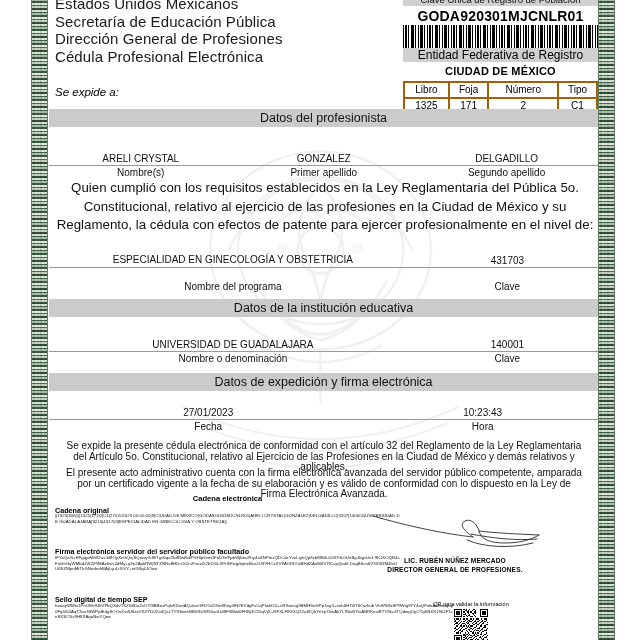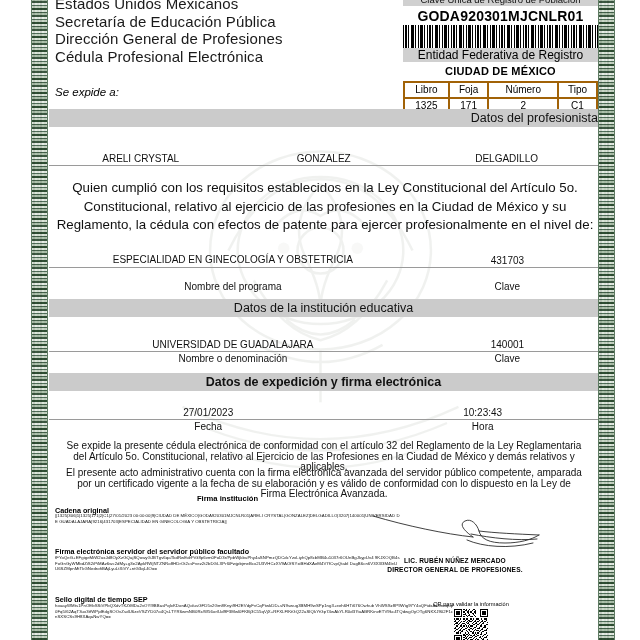--- a/index.html
+++ b/index.html
@@ -329,29 +329,34 @@
         <tr>
           <td>1325</td>
           <td>171</td>
           <td>2</td>
           <td>C1</td>
         </tr>
       </tbody>
         </table>
     </div>
 
-    <div class="section-bar" style="top:109px;text-align:right;">Datos del profesionista</div>
+    <div class="section-bar" style="top:109px;">Datos del profesionista</div>
 
     <div class="field-row underline" style="top:153px;">
       <div class="fcell v" style="width:33.4%">ARELI CRYSTAL</div>
       <div class="fcell v" style="width:33.3%">GONZALEZ</div>
       <div class="fcell v" style="width:33.3%">DELGADILLO</div>
     </div>
-
-    <div class="para-big" style="top:179px;">Quien cumplió con los requisitos establecidos en la Ley Constitucional del Artículo 5o. Constitucional, relativo al ejercicio de las profesiones en la Ciudad de México y su Reglamento, la cédula con efectos de patente para ejercer profesionalmente en el nivel de:</div>
+    <div class="labels-row" style="top:167px;">
+      <div class="fcell l" style="width:33.4%">Nombre(s)</div>
+      <div class="fcell l" style="width:33.3%">Primer apellido</div>
+      <div class="fcell l" style="width:33.3%">Segundo apellido</div>
+    </div>
+
+    <div class="para-big" style="top:179px;">Quien cumplió con los requisitos establecidos en la Ley Reglamentaria del Pública 5o. Constitucional, relativo al ejercicio de las profesiones en la Ciudad de México y su Reglamento, la cédula con efectos de patente para ejercer profesionalmente en el nivel de:</div>
 
     <div class="field-row underline" style="top:254px; align-items:flex-end;">
       <div class="fcell v" style="width:67%; line-height:12.5px;">ESPECIALIDAD EN GINECOLOGÍA Y OBSTETRICIA</div>
       <div class="fcell v" style="width:33%;">431703</div>
     </div>
     <div class="labels-row" style="top:281px;">
       <div class="fcell l" style="width:67%">Nombre del programa</div>
       <div class="fcell l" style="width:33%">Clave</div>
     </div>
 
@@ -359,35 +364,35 @@
 
     <div class="field-row underline" style="top:339px;">
       <div class="fcell v" style="width:67%">UNIVERSIDAD DE GUADALAJARA</div>
       <div class="fcell v" style="width:33%">140001</div>
     </div>
     <div class="labels-row" style="top:353px;">
       <div class="fcell l" style="width:67%">Nombre o denominación</div>
       <div class="fcell l" style="width:33%">Clave</div>
     </div>
 
-    <div class="section-bar" style="top:373px;font-weight:bold;">Datos de expedición y firma electrónica</div>
+    <div class="section-bar" style="top:373px;">Datos de expedición y firma electrónica</div>
 
     <div class="field-row underline" style="top:407px;">
       <div class="fcell v" style="width:58%">27/01/2023</div>
       <div class="fcell v" style="width:42%">10:23:43</div>
     </div>
     <div class="labels-row" style="top:421px;">
       <div class="fcell l" style="width:58%">Fecha</div>
       <div class="fcell l" style="width:42%">Hora</div>
     </div>
 
     <div class="para-small" style="top:441px;">Se expide la presente cédula electrónica de conformidad con el artículo 32 del Reglamento de la Ley Reglamentaria del Artículo 5o. Constitucional, relativo al Ejercicio de las Profesiones en la Ciudad de México y demás relativos y aplicables.</div>
     <div class="para-small" style="top:468px;">El presente acto administrativo cuenta con la firma electrónica avanzada del servidor público competente, amparada por un certificado vigente a la fecha de su elaboración y es válido de conformidad con lo dispuesto en la Ley de Firma Electrónica Avanzada.</div>
 
-    <div class="firma-title" style="top:494px;">Firma institución</div>
+    <div class="firma-title" style="top:494px;">Cadena electrónica</div>
 
     <div class="crypto-head" style="top:506px;">Cadena original</div>
     <div class="crypto-body" style="top:513px;">||1325|306|1|1325|171|2|C1|27/01/2023 00:00:00|9|CIUDAD DE MÉXICO|GODA920301MJCNLR01|ARELI CRYSTAL|GONZALEZ|DELGADILLO|3207|140001|UNIVERSIDAD DE GUADALAJARA|9216|431703|ESPECIALIDAD EN GINECOLOGÍA Y OBSTETRICIA||</div>
 
     <div class="crypto-head" style="top:547px;">Firma electrónica servidor del servidor público facultado</div>
     <div class="crypto-body" style="top:555px;">fFYoQeG+EFgigeMiW2uxJd8OyXzGQajSQowyGJBTgv6qaTkdRwEdrPiG8p6vm0FoD3r/PpbWjkbuPhy4aSNPmzQDCdcYzxLiyhQp8cbMB4u1037r6OUnBgJkypUv4 9KJXOQB4sFoGnGyWMbdZiS2iPiMAz6wc2dMy+g3e2ApkRWjNTZNRo8HDrOt2csFvez2t2bDGLXPrl0FwjpbjmeBcx2U3VHCzXV9AOfSYxiBHdXAeM4V7fCvpQtabI DagB6cn6V3X3l3M4leUU6SZMpnMtTkGNedrofiBAjLyuLtXiVY+ntG3qL4O==</div>
 
     <div class="crypto-head" style="top:595px;">Sello digital de tiempo SEP</div>
     <div class="crypto-body" style="top:603px; width:400px;">hoaayWMts1PnOEbSSiVPbQXdvTKZtMDa2vOYl9BBasPqlxKDonAQolusGFD5v2Gm8Knyt9H2EVdyFvCqPtwkDD+sN9swug3BMH9wSPp1ng3+eeh6HTi676Owhub VhWSSz8P9Wig97Y4oQFidxAwsrmqup0Fq5/62AqT3ux3tfWPjdEdgSOOvZsdU6zeVSZYD07o4QsLTYR6wmNB0Rx/W56or/Ud9F3Mwl0FKBj3C55qVjX+RFXLFlKtGQ22aSIQkYtGp74wAkYLR0d37tuABRKinvETV9kc4TQdwgOyOTg6NKXJ902F1cnSXSCSs9H8XAqaNwYQ==</div>
 

